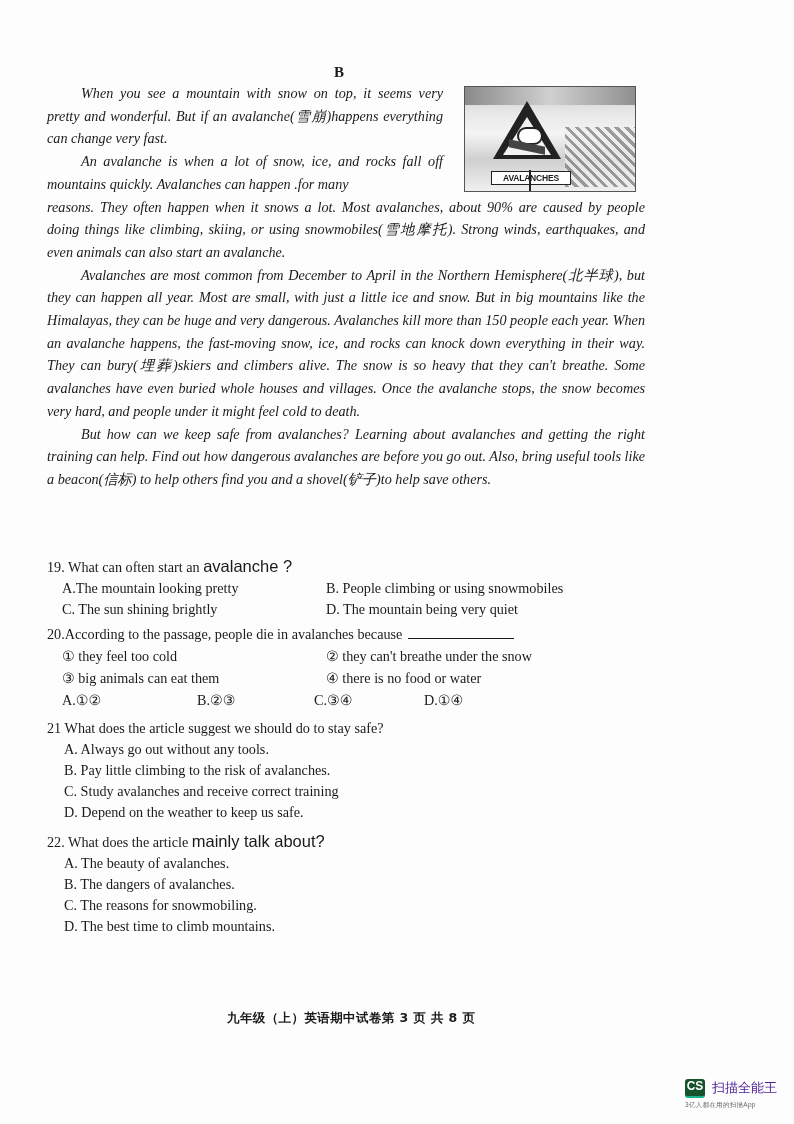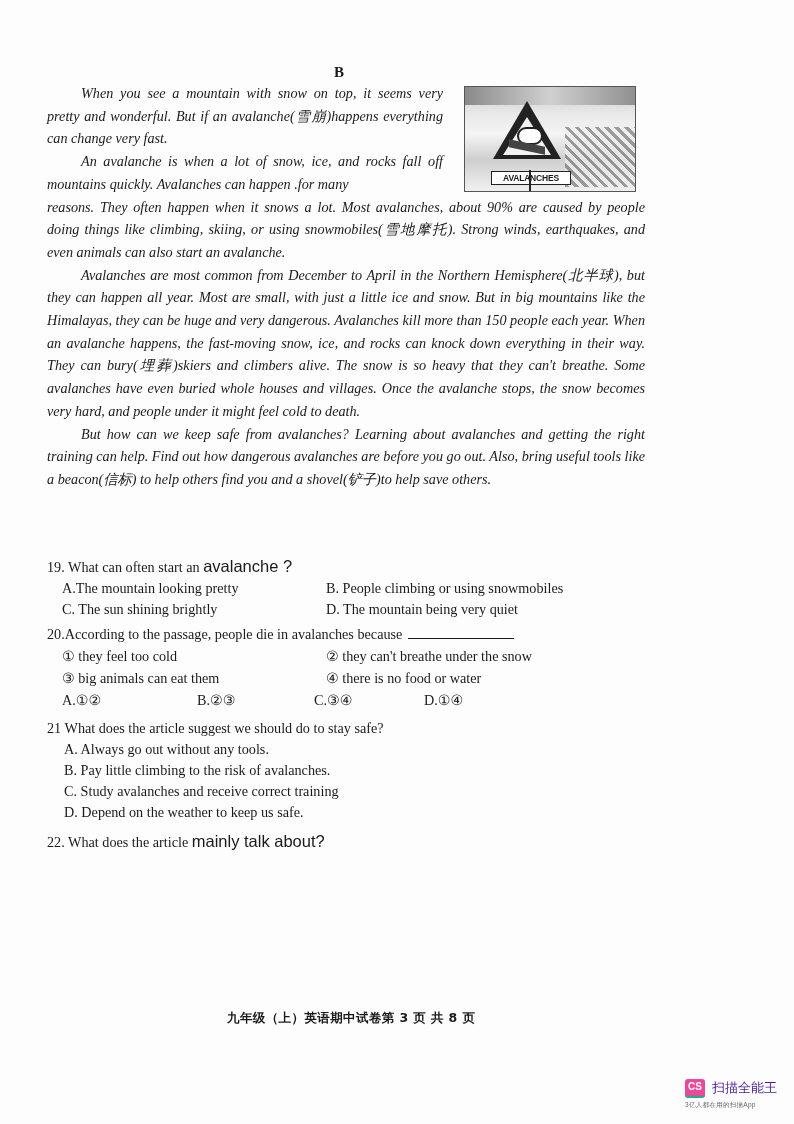--- a/index.html
+++ b/index.html
@@ -141,25 +141,25 @@
       letter-spacing: 0.4px;
     }
     .watermark {
       position: absolute;
       left: 685px; top: 1078px;
       width: 105px;
     }
     .wm-logo {
       display: inline-block;
       width: 20px; height: 17px;
-      background: #ec4899;
+      background: #14532d;
       color: #fff;
       border-radius: 3px;
       font-family: "Liberation Sans", sans-serif;
-      font-size: 10px;
+      font-size: 12px;
       font-weight: bold;
       text-align: center;
       line-height: 15px;
       border-bottom: 2px solid #19b38a;
       vertical-align: middle;
     }
     .wm-name {
       display: inline-block;
       vertical-align: middle;
       font-family: "DejaVu Sans", sans-serif;
@@ -252,20 +252,26 @@
       <div class="opt">D. Depend on the weather to keep us safe.</div>
     </div>
   </div>
 
   <div class="questions" style="top:831px;">
     <div class="q-stem">
       <span>22.</span>
       <span>What does the article</span>
       <span class="sans">mainly talk about?</span>
     </div>
+    <div class="opt-list">
+      <div class="opt">A. The beauty of avalanches.</div>
+      <div class="opt">B. The dangers of avalanches.</div>
+      <div class="opt">C. The reasons for snowmobiling.</div>
+      <div class="opt">D. The best time to climb mountains.</div>
+    </div>
   </div>
 
   <div class="footer">九年级（上）英语期中试卷第 3 页 共 8 页</div>
 
   <div class="watermark">
     <div>
       <span class="wm-logo">CS</span>
       <span class="wm-name">扫描全能王</span>
     </div>
     <div class="wm-tag">3亿人都在用的扫描App</div>

